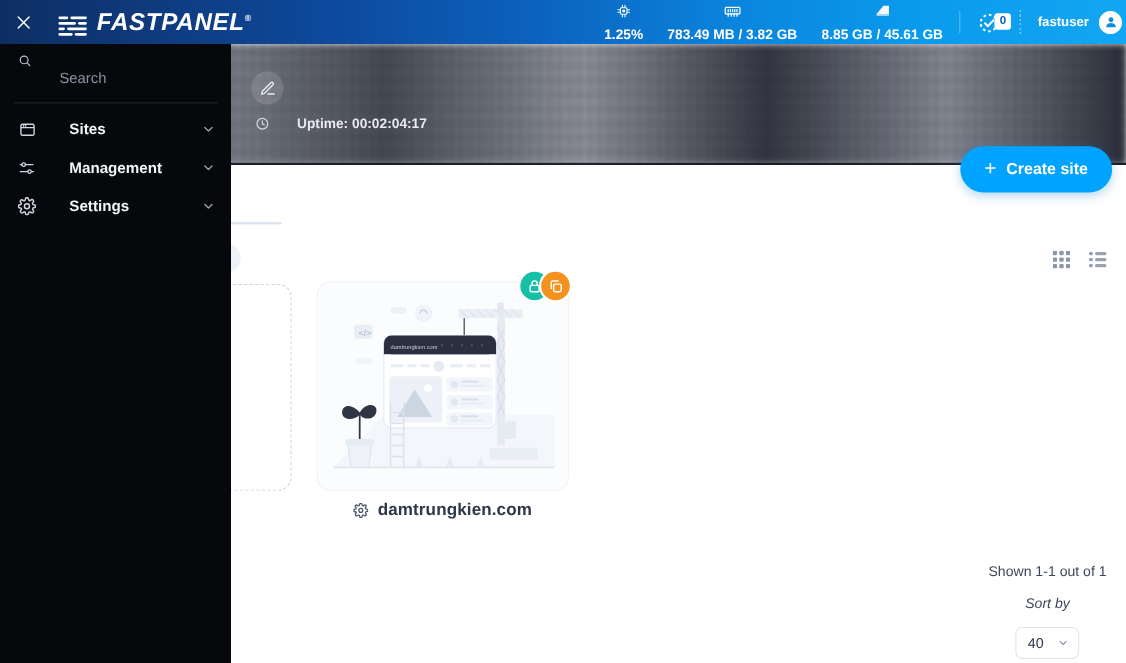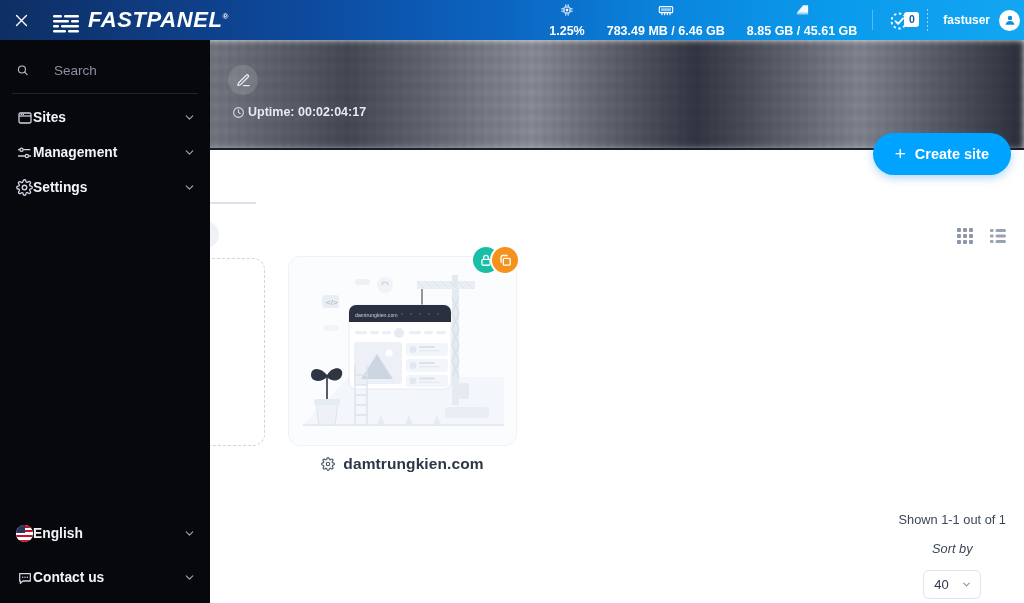--- a/index.html
+++ b/index.html
@@ -59,21 +59,21 @@
         rgba(26,30,43,.92) 100%);
     filter: blur(3px);
   }
   .banner-strip{
     position:absolute; left:0; right:0; bottom:0; height:2px;
     background:#171b26;
   }
 
   .banner-info{
     position:absolute; z-index:3; left:150px; top:105px;
-    display:flex; align-items:center; gap:3px;
+    display:flex; align-items:center; gap:25px;
     color:#e7eaf2; font-size:12.5px; font-weight:700;
     white-space:nowrap;
   }
   .banner-pre{
     position:absolute; z-index:3; left:150px; top:105px;
     color:#e7eaf2; font-size:12.5px; font-weight:700;
   }
   .edit-fab{
     position:absolute; z-index:3; left:228px; top:65px;
     width:30px; height:30px; border-radius:50%;
@@ -227,36 +227,36 @@
     margin-right:4px; cursor:pointer;
   }
 
   
   .sidebar{
     position:absolute; left:0; top:40px; width:210px; bottom:0; z-index:30;
     background:#07080c;
     display:flex; flex-direction:column;
   }
   .search-row{
-    display:flex; align-items:center; gap:25px;
+    display:flex; gap:25px;
     height:46px; padding:0 16px; margin-top:7px;
   }
   .search-input{
     background:transparent; border:none; outline:none;
     color:#e4e7ee; font-size:13.5px;
     font-family:"Liberation Sans", sans-serif;
     width:140px;
   }
   .search-input::placeholder{ color:#8b90a0; }
   .search-sep{ height:1px; background:#22242d; margin:0 12px; }
 
   .nav{ padding-top:6px; }
   .nav-item{
     display:flex; align-items:center; height:35px;
-    padding:0 14px 0 16px; gap:0;
+    padding:0 14px 0 16px; gap:30px;
     cursor:pointer;
   }
   .nav-label{ color:#f2f4f8; font-size:13.8px; font-weight:700; flex:1; }
   .nav-ico{ width:17px; display:flex; align-items:center; justify-content:center; }
 
   .sb-bottom{ margin-top:auto; padding-bottom:8px; }
   .flag{
     width:17px; height:17px; border-radius:50%; overflow:hidden;
     position:relative; background:#fff; flex:none;
   }
@@ -502,21 +502,21 @@
         </svg>
         <span>1.25%</span>
       </div>
 
       <div class="stat">
         <svg width="16" height="14" viewBox="0 0 24 20" fill="none" stroke="#ffffff" stroke-width="1.7">
           <rect x="2" y="5" width="20" height="9" rx="1.4"></rect>
           <path d="M6 14v3M10 14v3M14 14v3M18 14v3" stroke-linecap="round"></path>
           <path d="M6 8v3M9 8v3M12 8v3M15 8v3M18 8v3" stroke-linecap="round"></path>
         </svg>
-        <span>783.49 MB / 6.46 GB</span>
+        <span>783.49 MB / 3.82 GB</span>
       </div>
 
       <div class="stat">
         <svg width="15" height="15" viewBox="0 0 24 24">
           <path d="M3 17 L13 5 L21 5 L21 17 Z" fill="#ffffff" opacity=".95"></path>
           <path d="M3 17 L21 17 L21 20 L3 20 Z" fill="#ffffff" opacity=".6"></path>
         </svg>
         <span>8.85 GB / 45.61 GB</span>
       </div>
 
@@ -593,43 +593,15 @@
             <path d="M19.4 15a1.6 1.6 0 0 0 .3 1.8l.1.1a2 2 0 1 1-2.8 2.8l-.1-.1a1.6 1.6 0 0 0-1.8-.3 1.6 1.6 0 0 0-1 1.5V21a2 2 0 1 1-4 0v-.1a1.6 1.6 0 0 0-1-1.5 1.6 1.6 0 0 0-1.8.3l-.1.1a2 2 0 1 1-2.8-2.8l.1-.1a1.6 1.6 0 0 0 .3-1.8 1.6 1.6 0 0 0-1.5-1H3a2 2 0 1 1 0-4h.1a1.6 1.6 0 0 0 1.5-1 1.6 1.6 0 0 0-.3-1.8l-.1-.1a2 2 0 1 1 2.8-2.8l.1.1a1.6 1.6 0 0 0 1.8.3H9a1.6 1.6 0 0 0 1-1.5V3a2 2 0 1 1 4 0v.1a1.6 1.6 0 0 0 1 1.5 1.6 1.6 0 0 0 1.8-.3l.1-.1a2 2 0 1 1 2.8 2.8l-.1.1a1.6 1.6 0 0 0-.3 1.8V9a1.6 1.6 0 0 0 1.5 1H21a2 2 0 1 1 0 4h-.1a1.6 1.6 0 0 0-1.5 1Z"></path>
           </svg>
         </span>
         <span class="nav-label">Settings</span>
         <svg width="13" height="13" viewBox="0 0 24 24" fill="none" stroke="#9aa2b2" stroke-width="2.2" stroke-linecap="round" stroke-linejoin="round">
           <path d="M6 9l6 6 6-6"></path>
         </svg>
       </div>
     </div>
 
-    <div class="sb-bottom">
-
-      <div class="nav-item">
-        <span class="nav-ico">
-          <span class="flag">
-            <span class="stripes"></span>
-            <span class="canton"></span>
-          </span>
-        </span>
-        <span class="nav-label">English</span>
-        <svg width="13" height="13" viewBox="0 0 24 24" fill="none" stroke="#9aa2b2" stroke-width="2.2" stroke-linecap="round" stroke-linejoin="round">
-          <path d="M6 9l6 6 6-6"></path>
-        </svg>
-      </div>
-
-      <div class="nav-item" style="margin-top:9px">
-        <span class="nav-ico">
-          <svg width="16" height="16" viewBox="0 0 24 24" fill="none" stroke="#cfd5e1" stroke-width="1.9" stroke-linecap="round" stroke-linejoin="round">
-            <path d="M4 5.5h16v11H9l-4 3.5v-3.5H4Z"></path>
-            <path d="M8.5 11h.01M12 11h.01M15.5 11h.01" stroke-width="2.3"></path>
-          </svg>
-        </span>
-        <span class="nav-label">Contact us</span>
-        <svg width="13" height="13" viewBox="0 0 24 24" fill="none" stroke="#9aa2b2" stroke-width="2.2" stroke-linecap="round" stroke-linejoin="round">
-          <path d="M6 9l6 6 6-6"></path>
-        </svg>
-      </div>
-    </div>
   </div>
 
 </div>
 
 </body></html>

